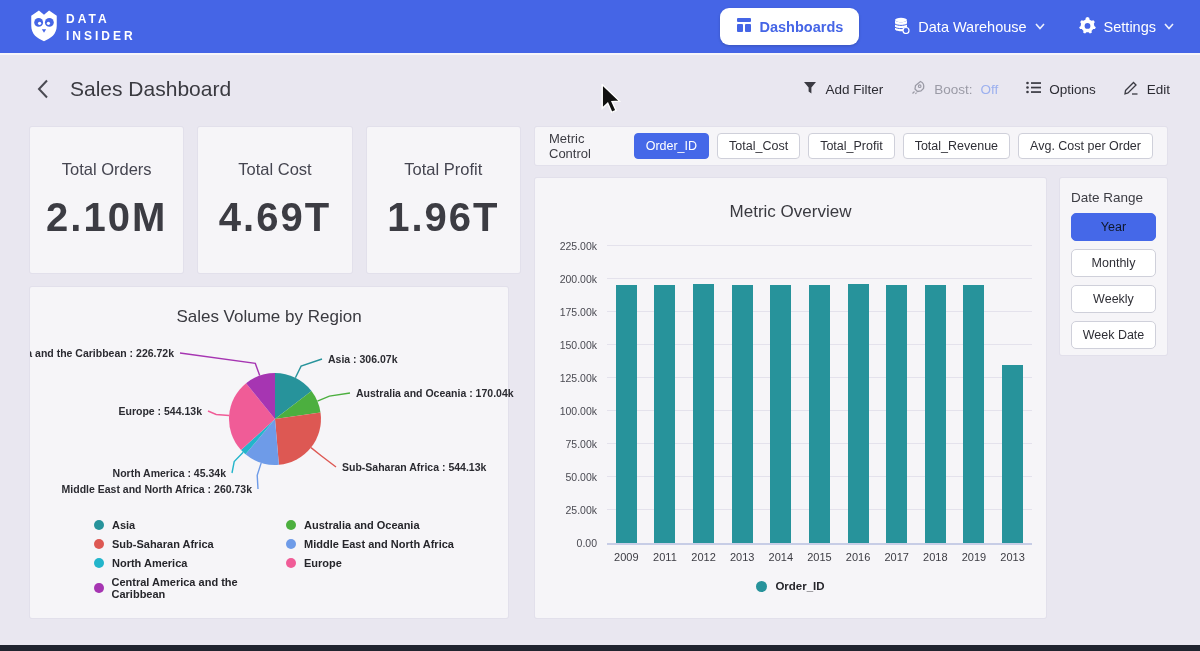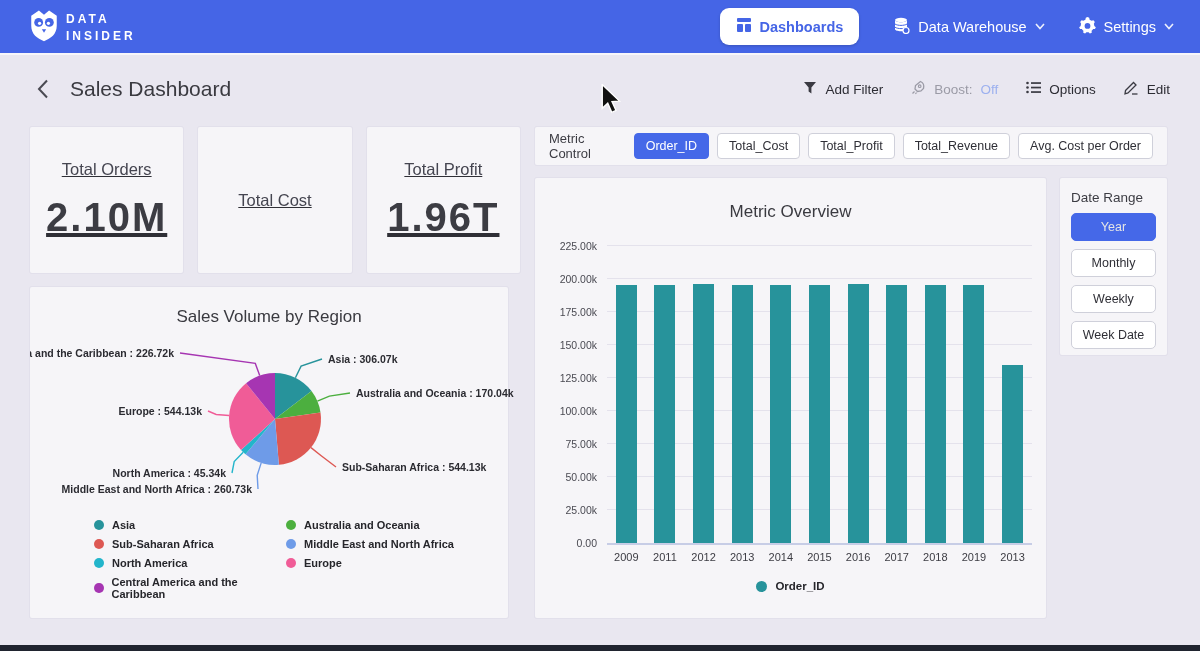--- a/index.html
+++ b/index.html
@@ -36,21 +36,21 @@
   .back-btn { width:26px; height:26px; display:flex; align-items:center; justify-content:center; cursor:pointer; margin-right:14px; }
   .page-title { font-size:21px; color:#3a3a40; font-weight:500; }
   .toolbar { margin-left:auto; display:flex; align-items:center; gap:28px; }
   .tool-item { display:flex; align-items:center; gap:8px; font-size:13.5px; color:#2c2c33; font-weight:500; cursor:pointer; }
   .boost-label { color:#9b9ba6; }
   .boost-off { color:#9db1ef; }
   
   .card { position:absolute; background:#f6f5f8; border-radius:2px; box-shadow:0 0 0 1px rgba(40,40,80,.03); }
   
   .kpi-row { position:absolute; left:30px; top:127px; width:490px; height:146px;
-    display:grid; grid-template-columns:1fr 1fr 1fr; gap:15px;text-decoration:underline; }
+    display:grid; grid-template-columns:1fr 1fr 1fr; gap:15px; }
   .kpi-card { background:#f6f5f8; border-radius:2px; box-shadow:0 0 0 1px rgba(40,40,80,.03);
     display:flex; flex-direction:column; align-items:center; justify-content:center; gap:16px; }
   .kpi-label { font-size:16.5px; color:#454550; font-weight:500; }
   .kpi-value { font-size:40px; font-weight:bold; color:#3c3c43; letter-spacing:2px; }
   
   .metric-bar { left:535px; top:127px; width:632px; height:38px;
     display:flex; align-items:center; padding:0 14px; gap:8px; }
   .metric-label { font-size:13px; color:#3c3c43; margin-right:8px; }
   .chip { background:#fff; border:1px solid #cfd0da; border-radius:4px; padding:5px 11px;
     font-size:12.5px; color:#2f2f36; cursor:pointer; white-space:nowrap; }
@@ -70,21 +70,21 @@
   .bar-legend { position:absolute; left:0; right:0; top:402px;
     display:flex; justify-content:center; align-items:center; gap:8px; }
   .legend-dot { width:11px; height:11px; border-radius:50%; display:inline-block; }
   .bar-legend-label { font-size:11.5px; font-weight:bold; color:#26262b; }
   
   .dr-card { left:1060px; top:178px; width:107px; height:177px; padding:12px 11px; }
   .dr-label { font-size:13.5px; color:#3c3c43; margin-bottom:4px; }
   .dr-btn { display:block; width:100%; padding:6px 0; text-align:center; background:#fff;
     border:1px solid #cfd0da; border-radius:5px; font-size:12.5px; color:#2f2f36;
     margin-top:8px; cursor:pointer; font-family:"Liberation Sans", sans-serif; }
-  .dr-btn.selected { background:#4568e8; color:#e5e5e5; border-color:#4568e8; }
+  .dr-btn.selected { background:#4568e8; color:#0f172a; border-color:#4568e8; }
   
   .pie-card { left:30px; top:287px; width:478px; height:331px; }
   .pie-title { text-align:center; font-size:17px; color:#3a3a40; padding-top:20px; }
   .pie-svg { display:block; margin-top:4px; }
   .pie-legend { margin:8px 0 0 64px; display:flex; }
   .pie-legend-col { display:flex; flex-direction:column; gap:7px; }
   .pie-legend-col:first-child { width:192px; }
   .pie-legend-item { display:flex; align-items:center; gap:8px; cursor:pointer; }
   .pie-legend-item .legend-dot { width:10px; height:10px; }
   .pie-legend-item span.lab { font-size:11px; font-weight:bold; color:#26262b; }
@@ -210,20 +210,21 @@
   </div>
 </div>
 
 <div class="kpi-row" id="kpi-row">
     <div class="kpi-card">
       <div class="kpi-label">Total Orders</div>
       <div class="kpi-value">2.10M</div>
     </div>
     <div class="kpi-card">
       <div class="kpi-label">Total Cost</div>
+      <div class="kpi-value">4.69T</div>
     </div>
     <div class="kpi-card">
       <div class="kpi-label">Total Profit</div>
       <div class="kpi-value">1.96T</div>
     </div>
   </div>
 
 <div class="card metric-bar">
   <span class="metric-label">Metric Control</span>
   <div id="chips" style="display:flex;gap:8px;">

